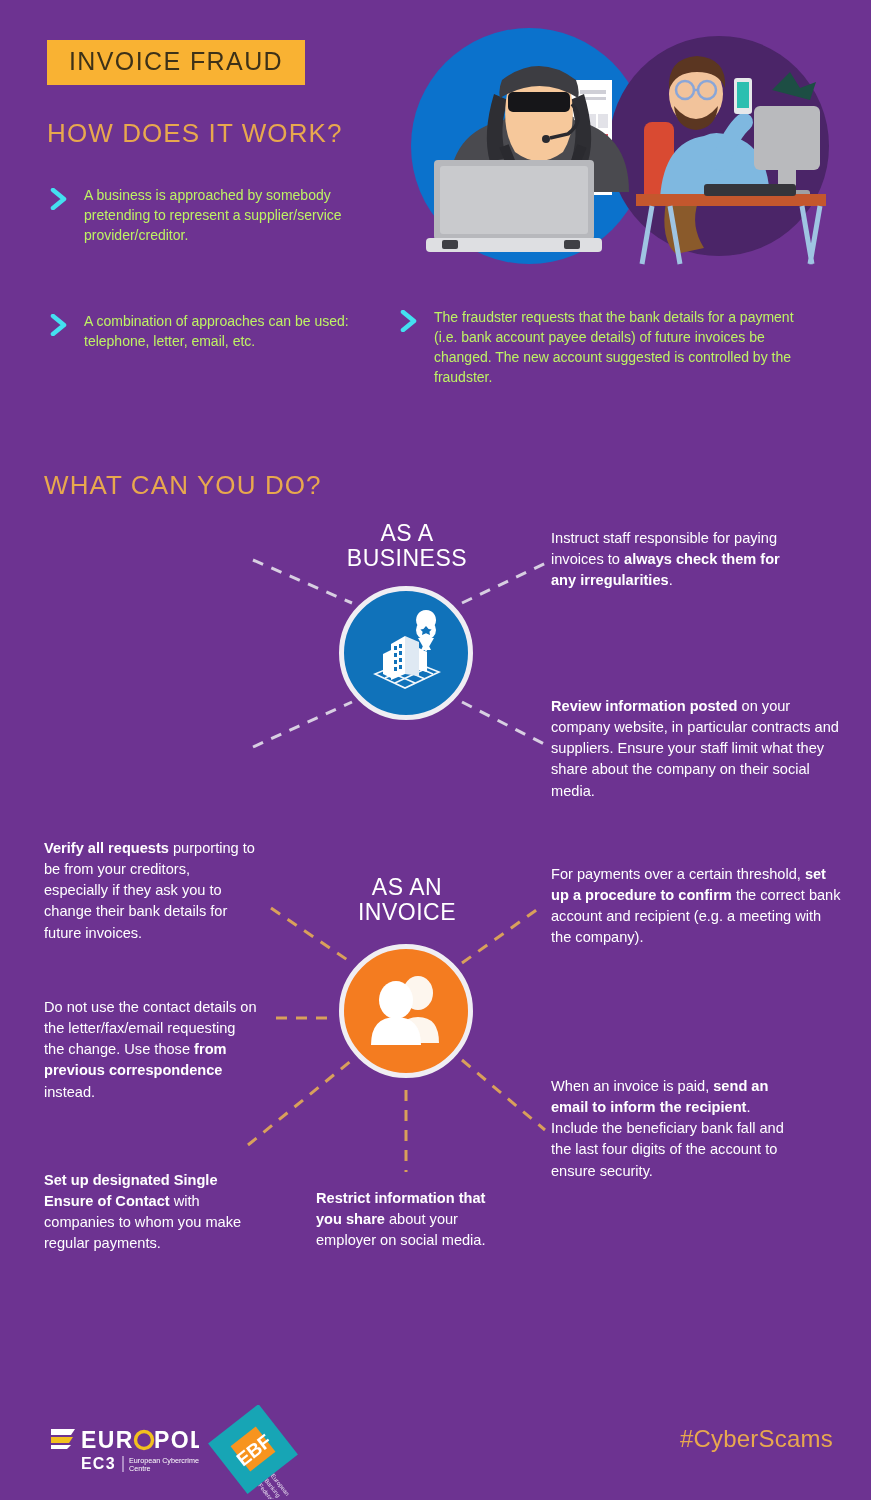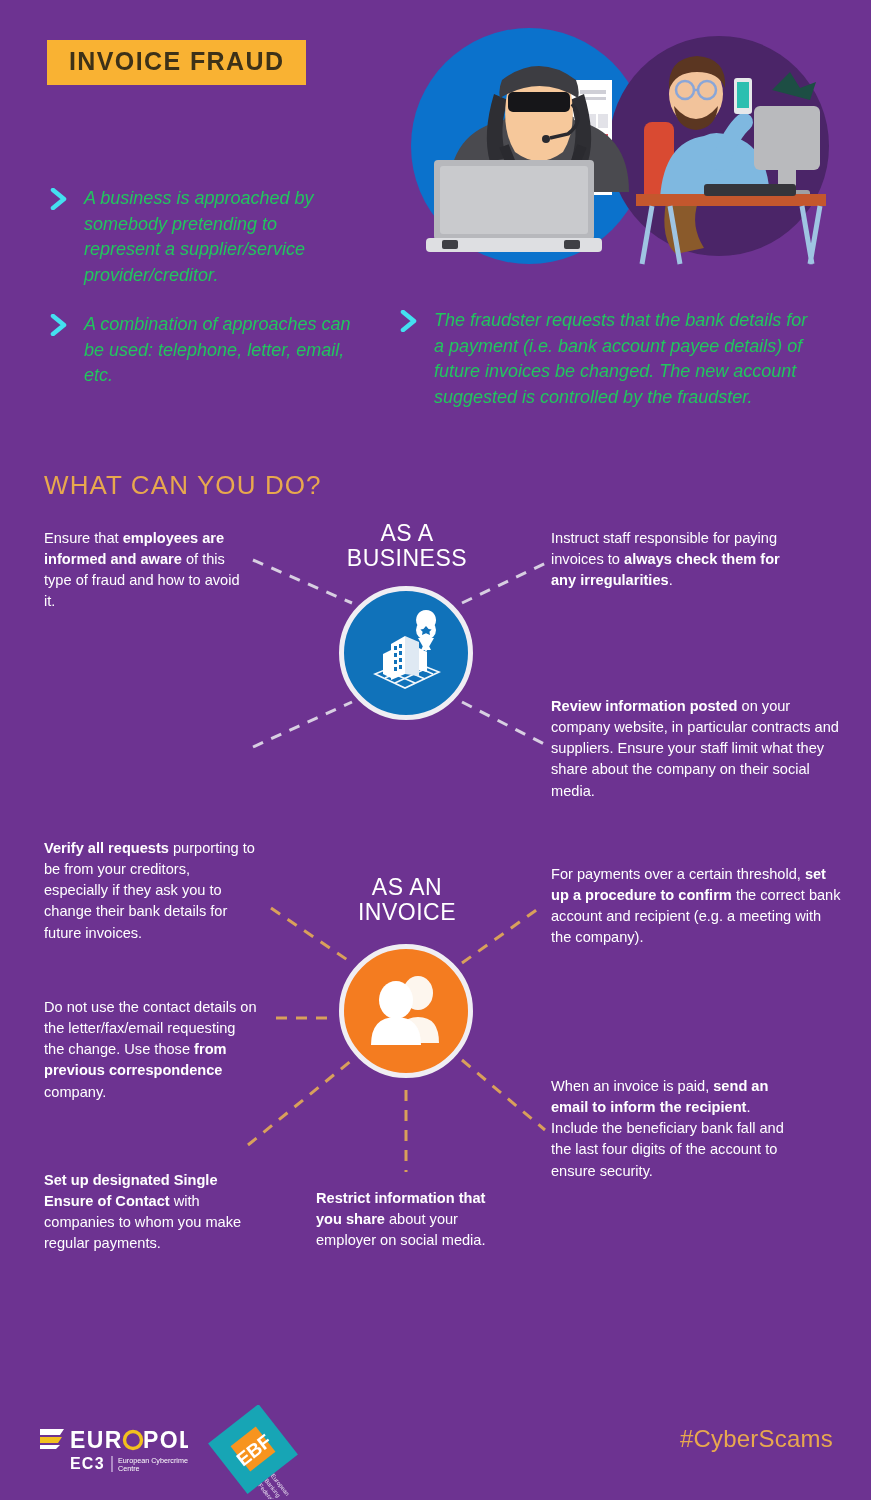--- a/index.html
+++ b/index.html
@@ -24,21 +24,21 @@
     left: 47px;
     top: 40px;
     background: #f9b233;
     padding: 7px 22px 9px 22px;
     box-sizing: border-box;
   }
   .title-banner span {
     font-size: 25px;
     letter-spacing: 1.4px;
     color: #3d3118;
-    font-weight: 700;
+    font-weight: 400;
     white-space: nowrap;
   }
 
   
   .section-heading {
     position: absolute;
     color: #e8a84e;
     font-size: 26px;
     letter-spacing: 1.1px;
     font-weight: 400;
@@ -55,24 +55,23 @@
   }
   .chev {
     flex: 0 0 auto;
     width: 20px;
     height: 22px;
     margin-right: 14px;
     margin-top: 2px;
   }
   .chev svg { display: block; }
   .bullet-text {
-    color: #22c55e;
-    font-size: 18px;
+    color: #bef264;
+    font-size: 14px;
     line-height: 1.42;
-    font-style: italic;
   }
 
   #bullet-1 { left: 50px; top: 186px; width: 300px; }
   #bullet-2 { left: 50px; top: 312px; width: 310px; }
   #bullet-3 { left: 400px; top: 308px; width: 420px; }
 
   
   #illustration {
     position: absolute;
     left: 404px;
@@ -159,21 +158,21 @@
   #alert-text {
     margin-left: 22px;
     color: #ffffff;
     font-size: 15.4px;
     white-space: nowrap;
   }
 
   
   #europol-logo {
     position: absolute;
-    left: 38px;
+    left: 49px;
     top: 1423px;
   }
   #ebf-logo {
     position: absolute;
     left: 207px;
     top: 1405px;
   }
   #hashtag {
     position: absolute;
     left: 680px;
@@ -186,20 +185,21 @@
 </style>
 </head>
 <body>
 
 <div id="page">
 
   <div class="title-banner">
     <span>INVOICE FRAUD</span>
   </div>
 
+  <div class="section-heading" id="heading-how">HOW DOES IT WORK?</div>
   <div class="section-heading" id="heading-what">WHAT CAN YOU DO?</div>
 
   <div id="illustration">
     <svg width="440" height="248" viewBox="0 0 440 248">
 
       <circle cx="125" cy="124" r="118" fill="#0b72cc"></circle>
 
       <circle cx="315" cy="124" r="110" fill="#4b2568"></circle>
 
       <g>
@@ -371,39 +371,38 @@
           <rect x="38" y="57" width="3" height="4"></rect>
       </g>
 
       <path d="M65 22 a10 10 0 1 1 0.1 0 M65 32 L60 42 L70 42 Z" fill="#ffffff"></path>
       <circle cx="65" cy="22" r="10" fill="#ffffff"></circle>
       <path d="M57 30 L65 44 L73 30 Z" fill="#ffffff"></path>
       <path d="M65 18 l2.6 3 l3 .4 l-2.2 2.4 l.6 3.2 l-4 -1.7 l-4 1.7 l.6 -3.2 l-2.2 -2.4 l3 -.4 z" fill="#1072ba"></path>
     </svg>
   </div>
 
-  <div class="advice" id="adv-b1"><span>Ensure that </span><b>employees are informed and aware</b><span> of this type of fraud and how to avoid it.</span></div>
   <div class="advice" id="adv-b3"><span>Instruct staff responsible for paying invoices to </span><b>always check them for any irregularities</b><span>.</span></div>
   <div class="advice" id="adv-b4"><b>Review information posted</b><span> on your company website, in particular contracts and suppliers. Ensure your staff limit what they share about the company on their social media.</span></div>
 
   <div class="hub-label" id="label-employee">AS AN
 INVOICE</div>
   <div class="hub-circle" id="circle-employee">
     <svg width="86" height="76" viewBox="0 0 86 76">
 
       <ellipse cx="55" cy="20" rx="15" ry="17" fill="#fdf6ee"></ellipse>
       <path d="M34 70 q0 -26 21 -26 q21 0 21 26 z" fill="#fdf6ee"></path>
 
       <ellipse cx="33" cy="27" rx="17" ry="19" fill="#ffffff"></ellipse>
       <path d="M8 72 q0 -28 25 -28 q25 0 25 28 z" fill="#ffffff"></path>
     </svg>
   </div>
 
   <div class="advice" id="adv-e1"><b>Verify all requests</b><span> purporting to be from your creditors, especially if they ask you to change their bank details for future invoices.</span></div>
-  <div class="advice" id="adv-e2"><span>Do not use the contact details on the letter/fax/email requesting the change. Use those </span><b>from previous correspondence</b><span> company.</span></div>
+  <div class="advice" id="adv-e2"><span>Do not use the contact details on the letter/fax/email requesting the change. Use those </span><b>from previous correspondence</b><span> instead.</span></div>
   <div class="advice" id="adv-e3"><b>Set up designated Single Ensure of Contact</b><span> with companies to whom you make regular payments.</span></div>
   <div class="advice" id="adv-e4"><b>Restrict information that you share</b><span> about your employer on social media.</span></div>
   <div class="advice" id="adv-e5"><span>For payments over a certain threshold, </span><b>set up a procedure to confirm</b><span> the correct bank account and recipient (e.g. a meeting with the company).</span></div>
   <div class="advice" id="adv-e6"><span>When an invoice is paid, </span><b>send an email to inform the recipient</b><span>. Include the beneficiary bank fall and the last four digits of the account to ensure security.</span></div>
 
 
   <div id="europol-logo">
     <svg width="150" height="52" viewBox="0 0 150 52">
 
       <g>

